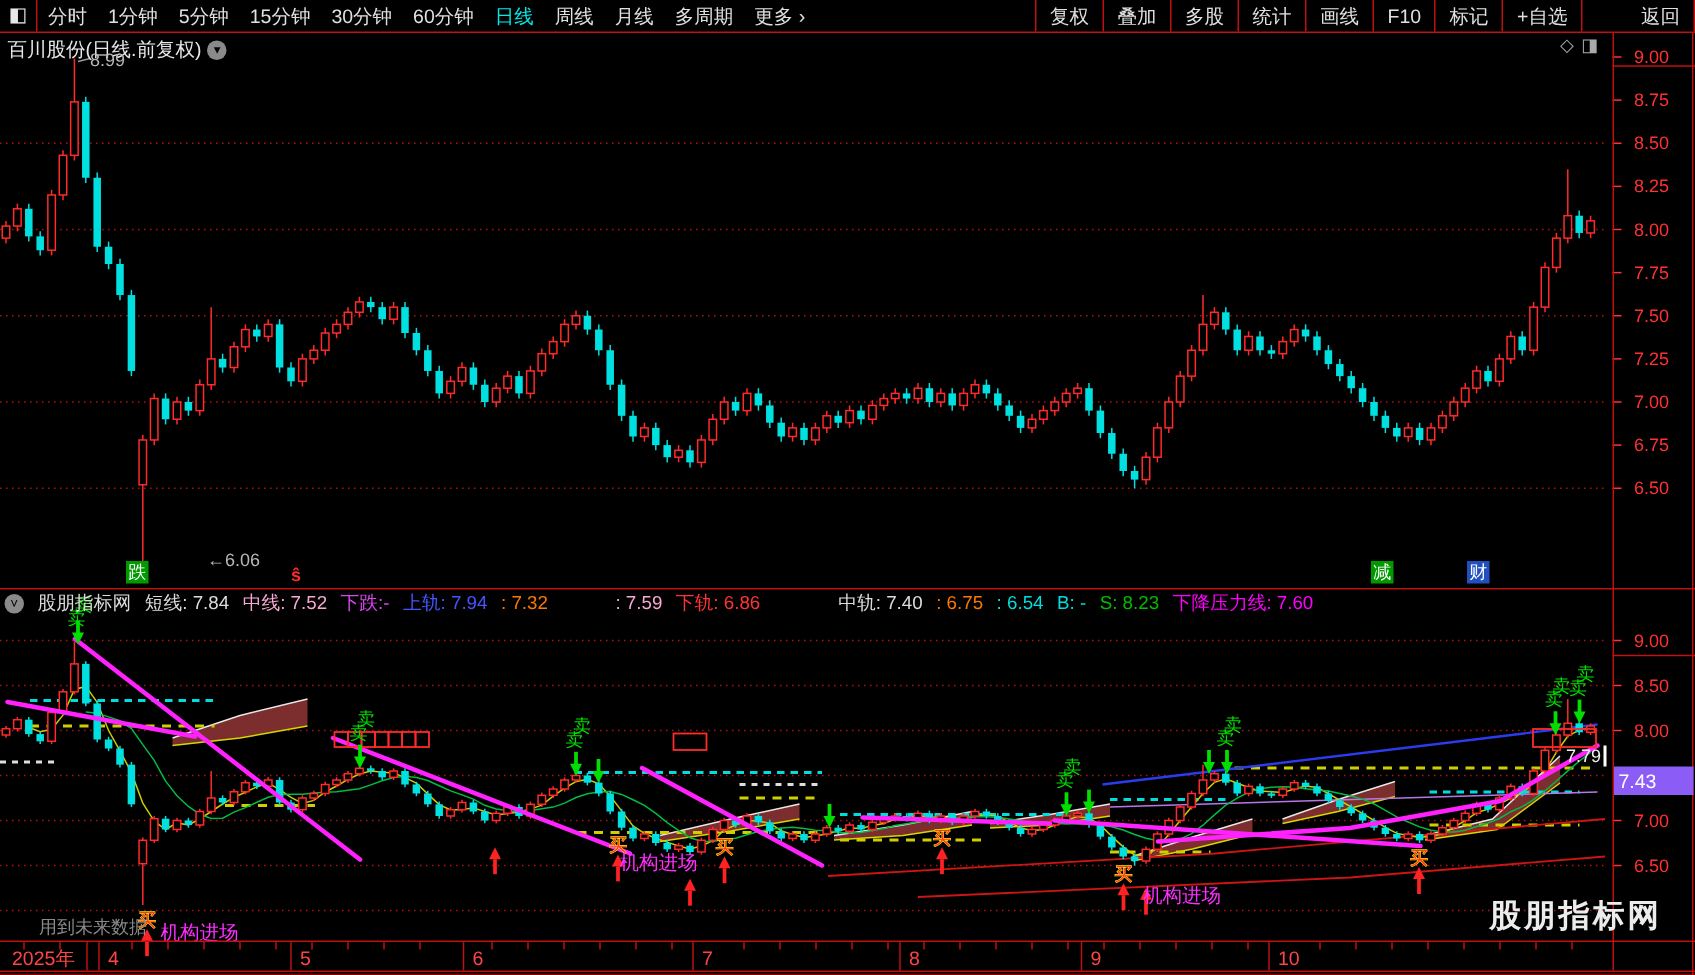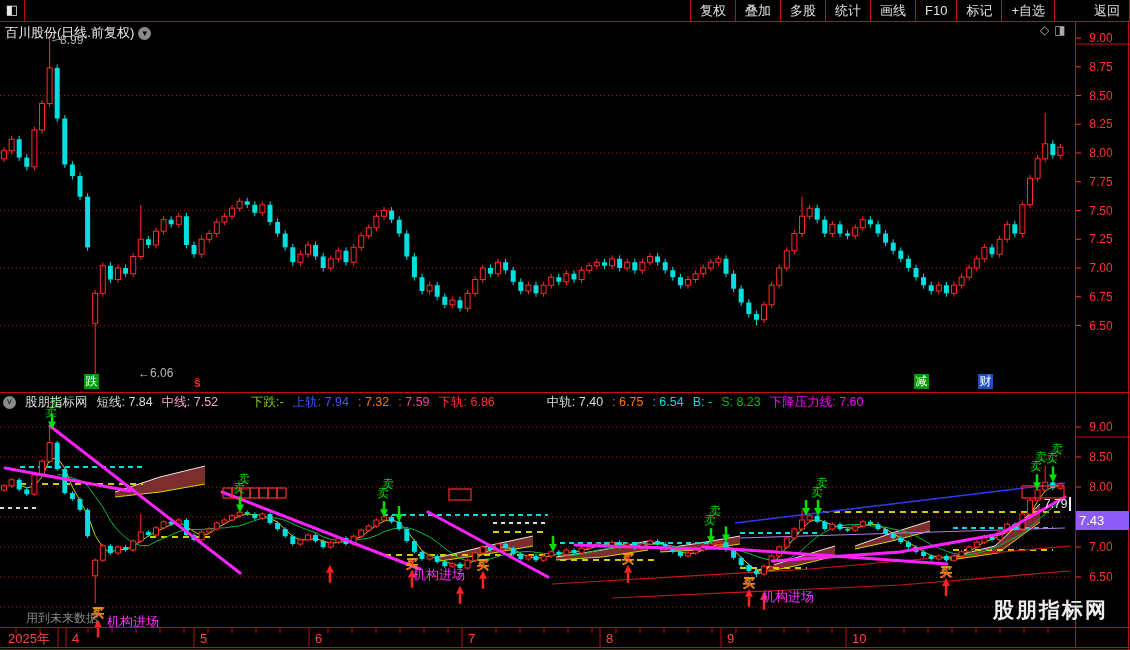--- a/index.html
+++ b/index.html
@@ -44,20 +44,33 @@
   #smark{position:absolute;color:#ff2a2a;font-size:12px;font-weight:bold;z-index:5;}
   #cv{position:absolute;left:0;top:0;z-index:1;}
 </style>
 </head>
 <body>
 
 <div id="app">
 
   <div id="toolbar">
     <div id="tb-icon">◧</div>
+    <div id="periods">
+        <span class="period">分时</span>
+        <span class="period">1分钟</span>
+        <span class="period">5分钟</span>
+        <span class="period">15分钟</span>
+        <span class="period">30分钟</span>
+        <span class="period">60分钟</span>
+        <span class="period active">日线</span>
+        <span class="period">周线</span>
+        <span class="period">月线</span>
+        <span class="period">多周期</span>
+        <span class="period">更多 ›</span>
+      </div>
     <div id="actions">
         <span class="action">复权</span>
         <span class="action">叠加</span>
         <span class="action">多股</span>
         <span class="action">统计</span>
         <span class="action">画线</span>
         <span class="action">F10</span>
         <span class="action">标记</span>
         <span class="action">+自选</span>
         <span class="action">返回</span>
@@ -883,24 +896,24 @@
   <div class="hline" style="top:647px"></div>
   <div class="hline" style="top:649px;background:#8a0000"></div>
   <div class="vline" style="left:1075px;top:22px;height:625px"></div>
   <div class="vline" style="left:1128px;top:22px;height:628px"></div>
 
   <div id="ind-header">
     <span class="circ">˅</span>
   <span style="color: rgb(220, 220, 220);">股朋指标网</span>
       <span style="color: rgb(220, 220, 220);">短线: 7.84</span>
       <span style="color: #f9a8d4; text-align: right;">中线: 7.52</span>
-      <span style="color: #84cc16; margin-left: 24px;">下跌:-</span>
+      <span style="color: #d946ef;">下跌:-</span>
       <span style="color: rgb(68, 85, 255);">上轨: 7.94</span>
       <span style="color: rgb(255, 119, 0);">: 7.32</span>
-      <span style="color: #ec4899;">: 7.59</span>
+      <span style="color: #f9a8d4; margin-left: 36px;">: 7.59</span>
       <span style="color: rgb(255, 51, 51);">下轨: 6.86</span>
       <span style="color: rgb(220, 220, 220); margin-left: 43px;">中轨: 7.40</span>
       <span style="color: rgb(255, 119, 0);">: 6.75</span>
       <span style="color: rgb(0, 221, 221);">: 6.54</span>
       <span style="color: rgb(0, 221, 221);">B: -</span>
       <span style="color: rgb(0, 187, 0);">S: 8.23</span>
       <span style="color: rgb(255, 0, 255);">下降压力线: 7.60</span>
     </div>
 
   <span class="glabel" style="left:60px;top:33px">8.99</span>

